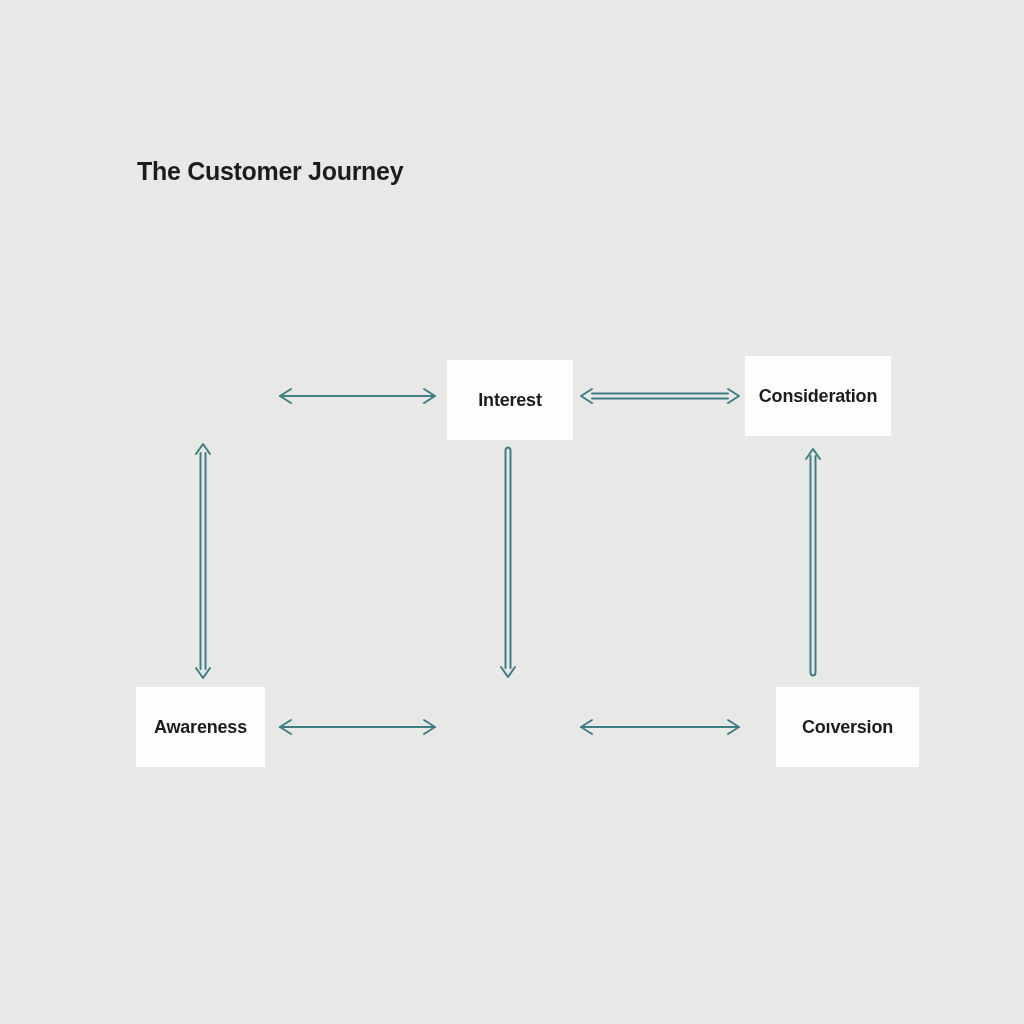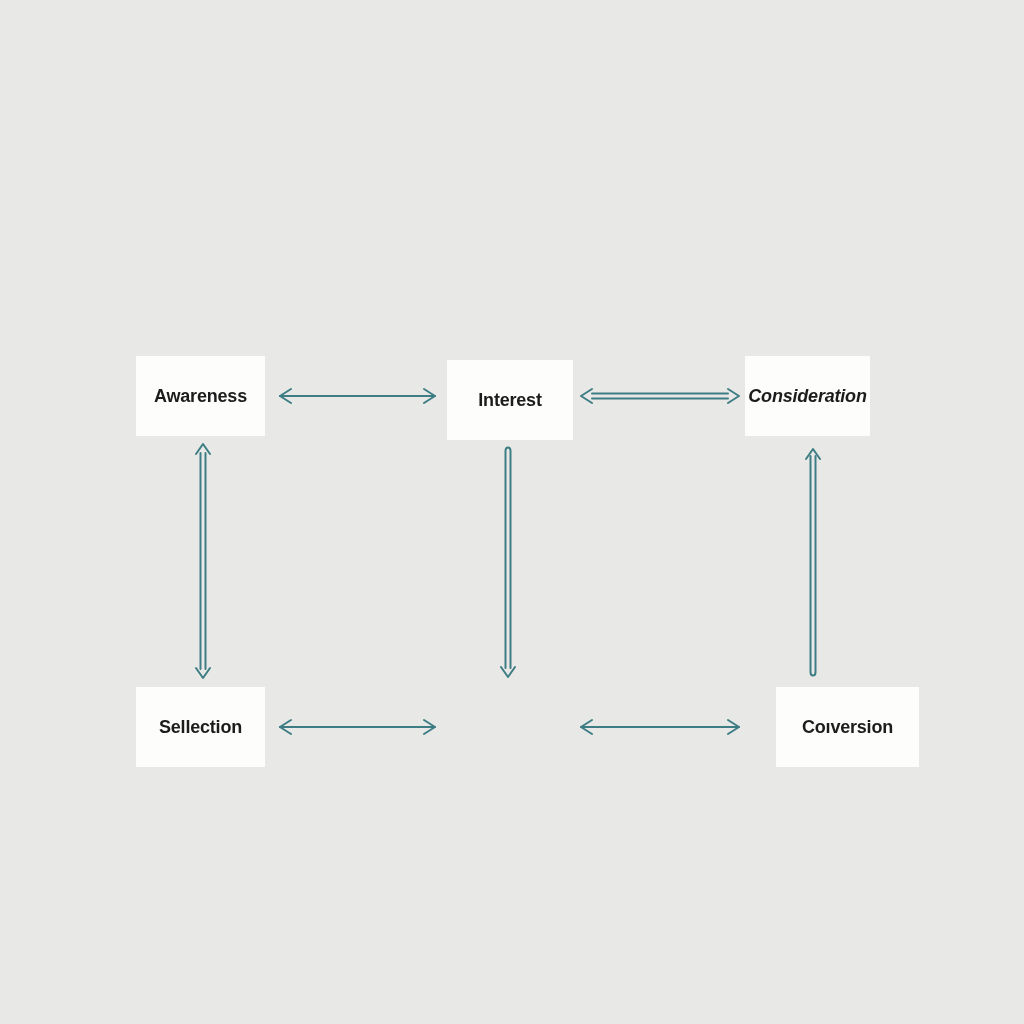--- a/index.html
+++ b/index.html
@@ -34,21 +34,21 @@
     display: flex;
     align-items: center;
     justify-content: center;
     font-size: 18px;
     font-weight: bold;
     letter-spacing: -0.2px;
     color: var(--text);
   }
   .n-awareness        { left: 136px; top: 356px; width: 129px; height: 80px; }
   .n-interest         { left: 447px; top: 360px; width: 126px; height: 80px; }
-  .n-consideration    { left: 745px; top: 356px; width: 125px; height: 80px; font-style: italic; }
+  .n-consideration    { left: 745px; top: 356px; width: 146px; height: 80px; }
   .n-conversion-left  { left: 136px; top: 687px; width: 129px; height: 80px; }
   .n-selection        { left: 447px; top: 687px; width: 126px; height: 80px; }
   .n-conversion-right { left: 776px; top: 687px; width: 143px; height: 80px; }
   svg.arrows {
     position: absolute;
     left: 0; top: 0;
     width: 1024px; height: 1024px;
   }
   svg.arrows path {
     fill: none;
@@ -56,20 +56,21 @@
     stroke-width: 2;
     stroke-linecap: round;
     stroke-linejoin: round;
   }
 </style>
 </head>
 <body>
 
 <div class="canvas">
 
+  <div class="title">The Customer Journey</div>
 
   <svg class="arrows" viewBox="0 0 1024 1024" aria-hidden="true">
 
     <g>
       <path d="M 280 396 L 435 396"></path>
       <path d="M 291 389 L 280 396 L 291 403"></path>
       <path d="M 424 389 L 435 396 L 424 403"></path>
     </g>
 
     <g>
@@ -102,29 +103,26 @@
       <path d="M 424 720 L 435 727 L 424 734"></path>
     </g>
 
     <g>
       <path d="M 581 727 L 739 727"></path>
       <path d="M 592 720 L 581 727 L 592 734"></path>
       <path d="M 728 720 L 739 727 L 728 734"></path>
     </g>
   </svg>
 
-  <div class="node n-awareness">
-    <span>Awareness</span>
-  </div>
   <div class="node n-interest">
     <span>Interest</span>
   </div>
   <div class="node n-consideration">
     <span>Consideration</span>
   </div>
   <div class="node n-conversion-left">
-    <span>Sellection</span>
+    <span>Awareness</span>
   </div>
   <div class="node n-conversion-right">
     <span>Coıversion</span>
   </div>
 
 </div>
 
 </body></html>

